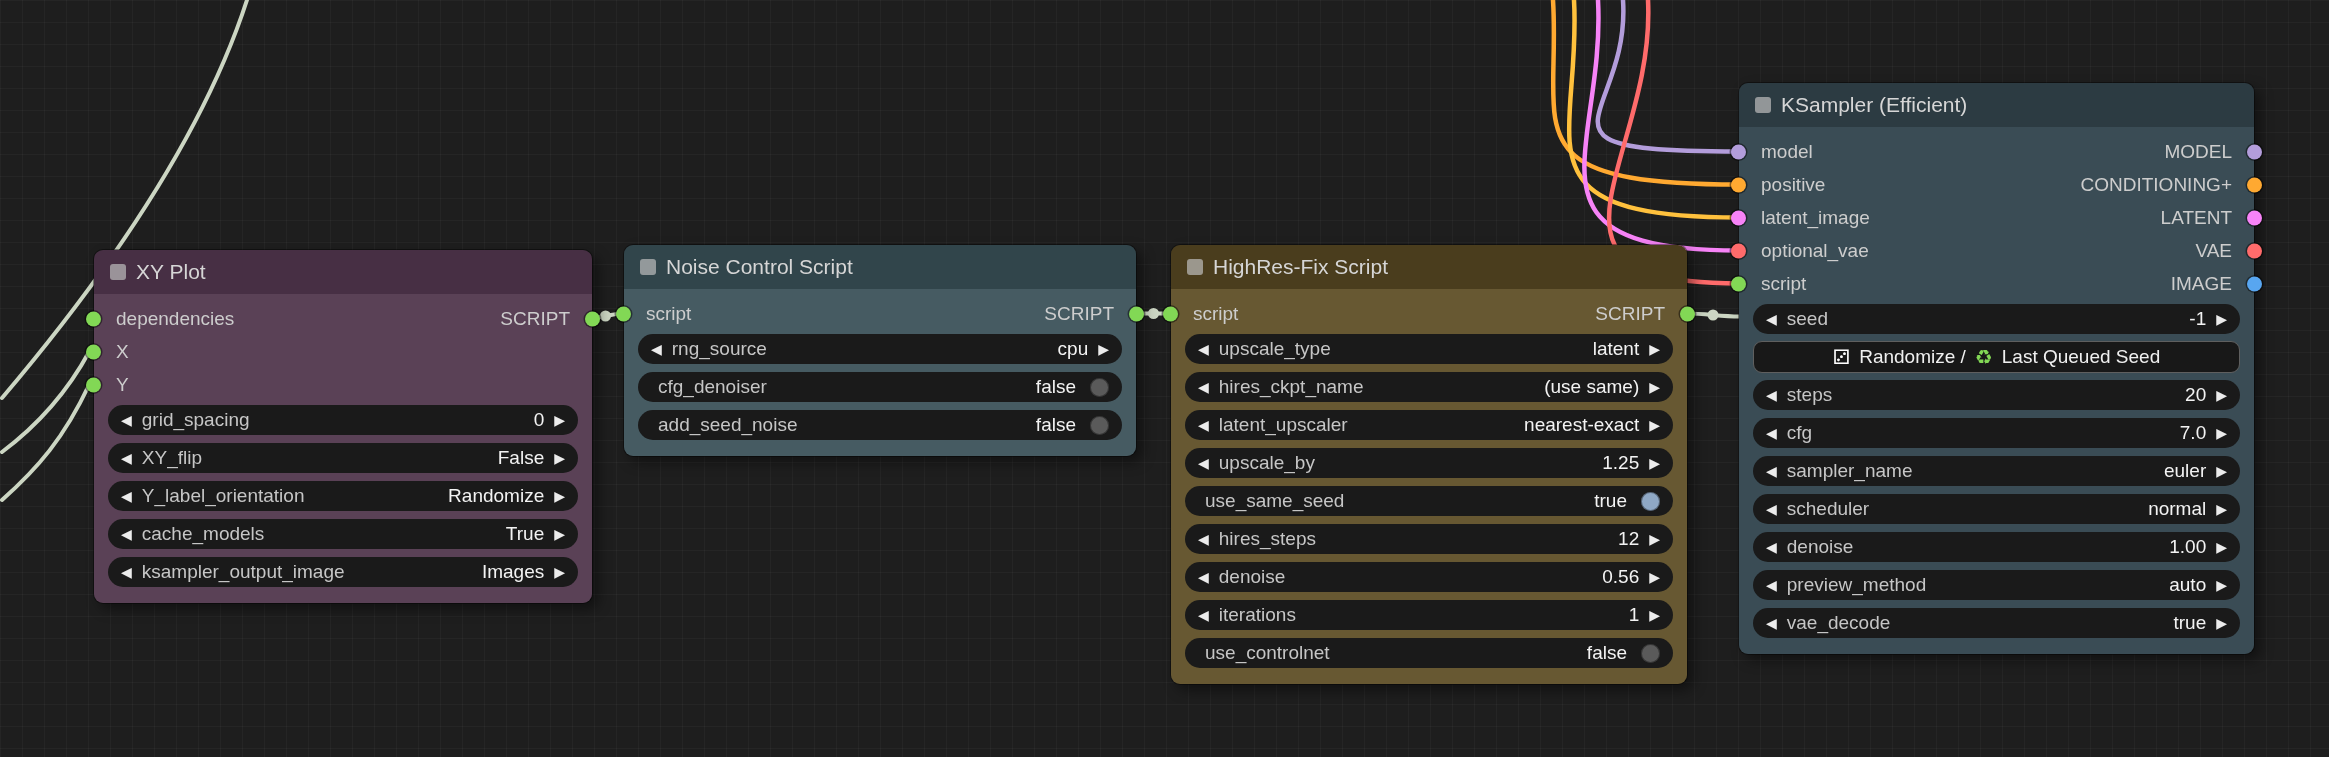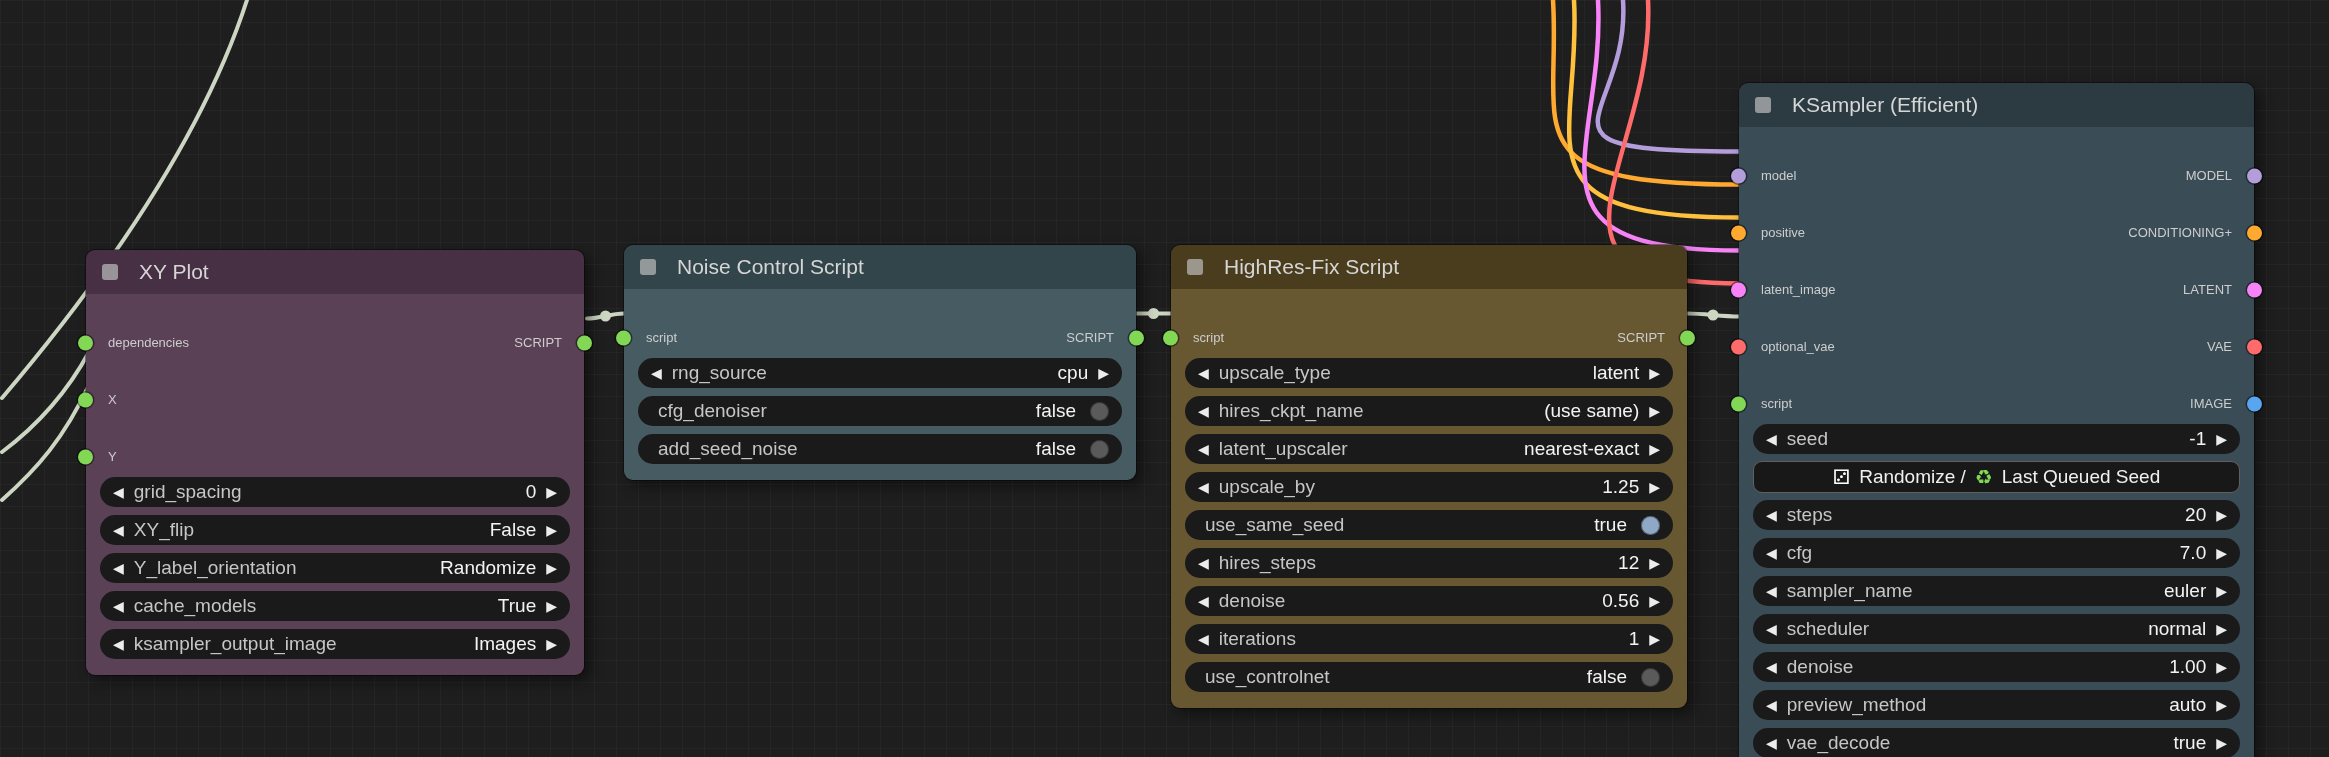--- a/index.html
+++ b/index.html
@@ -18,31 +18,31 @@
   .w-purple{stroke:var(--slot-purple);stroke-width:4.5;}
   .w-orange{stroke:var(--slot-orange);stroke-width:4.5;}
   .w-orange2{stroke:var(--slot-orange-alt);stroke-width:4.5;}
   .w-pink{stroke:var(--slot-pink);stroke-width:4.5;}
   .w-red{stroke:var(--slot-red);stroke-width:4.5;}
   .link-dot{fill:var(--wire-pale);}
 
   .node{position:absolute;z-index:2;border-radius:9px;
     box-shadow:0 0 0 1px rgba(0,0,0,.4), 6px 6px 14px rgba(0,0,0,.45);}
   .node-header{height:44px;border-radius:9px 9px 0 0;display:flex;align-items:center;
-    gap:21px;padding:0 16px;font-size:21px;color:#d6d6d6;}
+    gap:10px;padding:0 16px;font-size:21px;color:#d6d6d6;}
   .collapse-box{width:16px;height:16px;border-radius:3px;background:#bdbdbd;opacity:.7;flex:0 0 auto;}
   .node-body{border-radius:0 0 9px 9px;padding:8px 0 12px;}
 
   .hdr-xy{background:var(--node-xy-header);}   .body-xy{background:var(--node-xy-body);}
   .hdr-noise{background:var(--node-noise-header);} .body-noise{background:var(--node-noise-body);}
   .hdr-hires{background:var(--node-hires-header);padding-left:16px;} .body-hires{background:var(--node-hires-body);}
   .hdr-ks{background:var(--node-ksampler-header);} .body-ks{background:var(--node-ksampler-body);}
 
   .slot-row{position:relative;height:33px;display:flex;align-items:center;
-    padding:0 22px;color:#cdcdcd;font-size:13px;margin-top:24px;}
+    padding:0 22px;color:#cdcdcd;font-size:19px;}
   .spacer{flex:1;}
   .dot{position:absolute;width:15px;height:15px;border-radius:50%;top:50%;
     transform:translateY(-50%);box-shadow:0 0 0 1.5px rgba(0,0,0,.45);}
   .dot.in{left:-8px;} .dot.out{right:-8px;}
   .c-green{background:var(--slot-green);}  .c-purple{background:var(--slot-purple);}
   .c-orange{background:var(--slot-orange);} .c-orange2{background:var(--slot-orange-alt);}
   .c-pink{background:var(--slot-pink);}    .c-red{background:var(--slot-red);}
   .c-blue{background:var(--slot-blue);}
 
   .widget-row{height:38px;display:flex;align-items:center;padding:0 14px;}
@@ -78,21 +78,21 @@
     <circle class="link-dot" cx="1153.5" cy="313.5" r="5.5"></circle>
     <circle class="link-dot" cx="1713" cy="315" r="5.5"></circle>
 
     <path class="w-purple" d="M 1623 0 C 1631 120 1509 151.5 1739 151.5"></path>
     <path class="w-orange" d="M 1553 0 C 1561 130 1509 184.5 1739 184.5"></path>
     <path class="w-orange2" d="M 1574 0 C 1582 140 1509 217.5 1739 217.5"></path>
     <path class="w-pink" d="M 1598 0 C 1606 150 1509 250.5 1739 250.5"></path>
     <path class="w-red" d="M 1648 0 C 1656 160 1509 283.5 1739 283.5"></path>
   </svg>
 
-  <div class="node" style="left:86px;top:250px;width:498px;">
+  <div class="node" style="left:94px;top:250px;width:498px;">
     <div class="node-header hdr-xy">
       <span class="collapse-box"></span>
       <span>XY Plot</span>
     </div>
     <div class="node-body body-xy">
       <div class="slot-row">
         <span class="dot in c-green"></span>
         <span>dependencies</span>
         <span class="spacer"></span>
         <span>SCRIPT</span>

